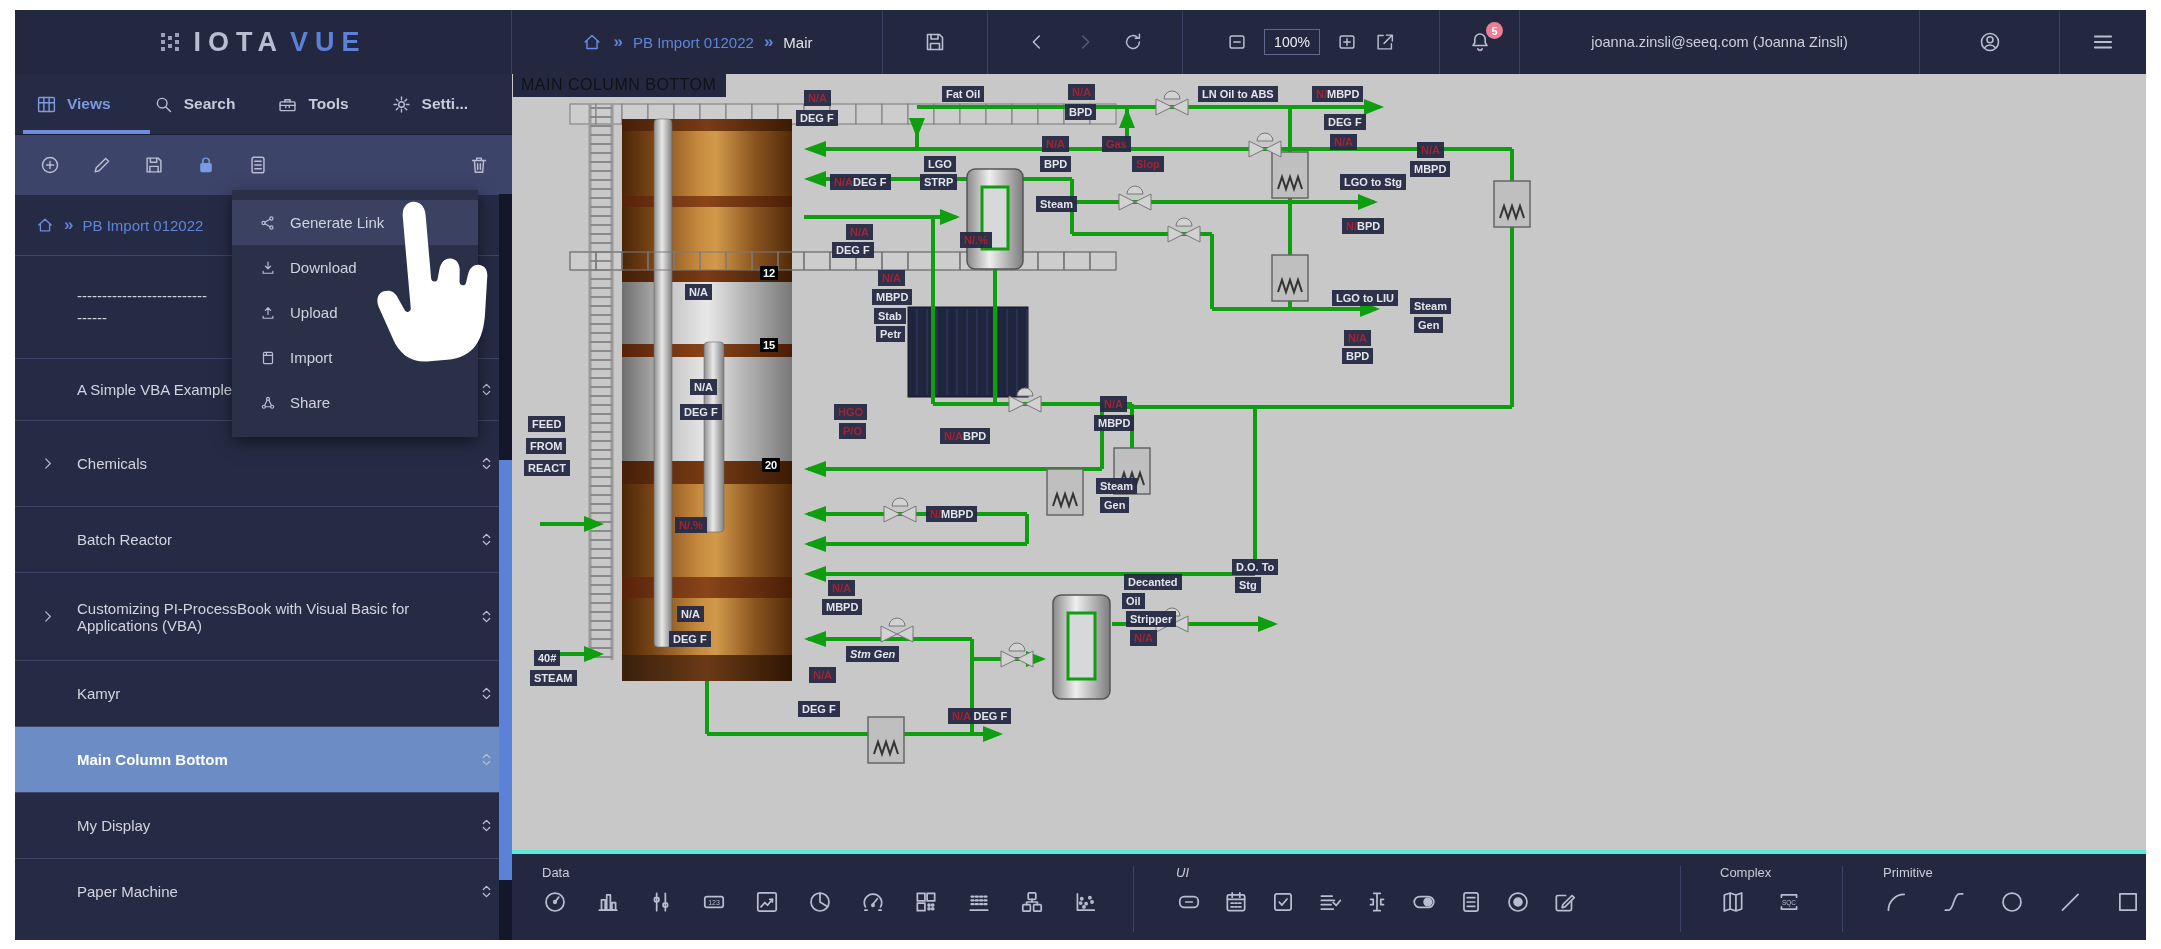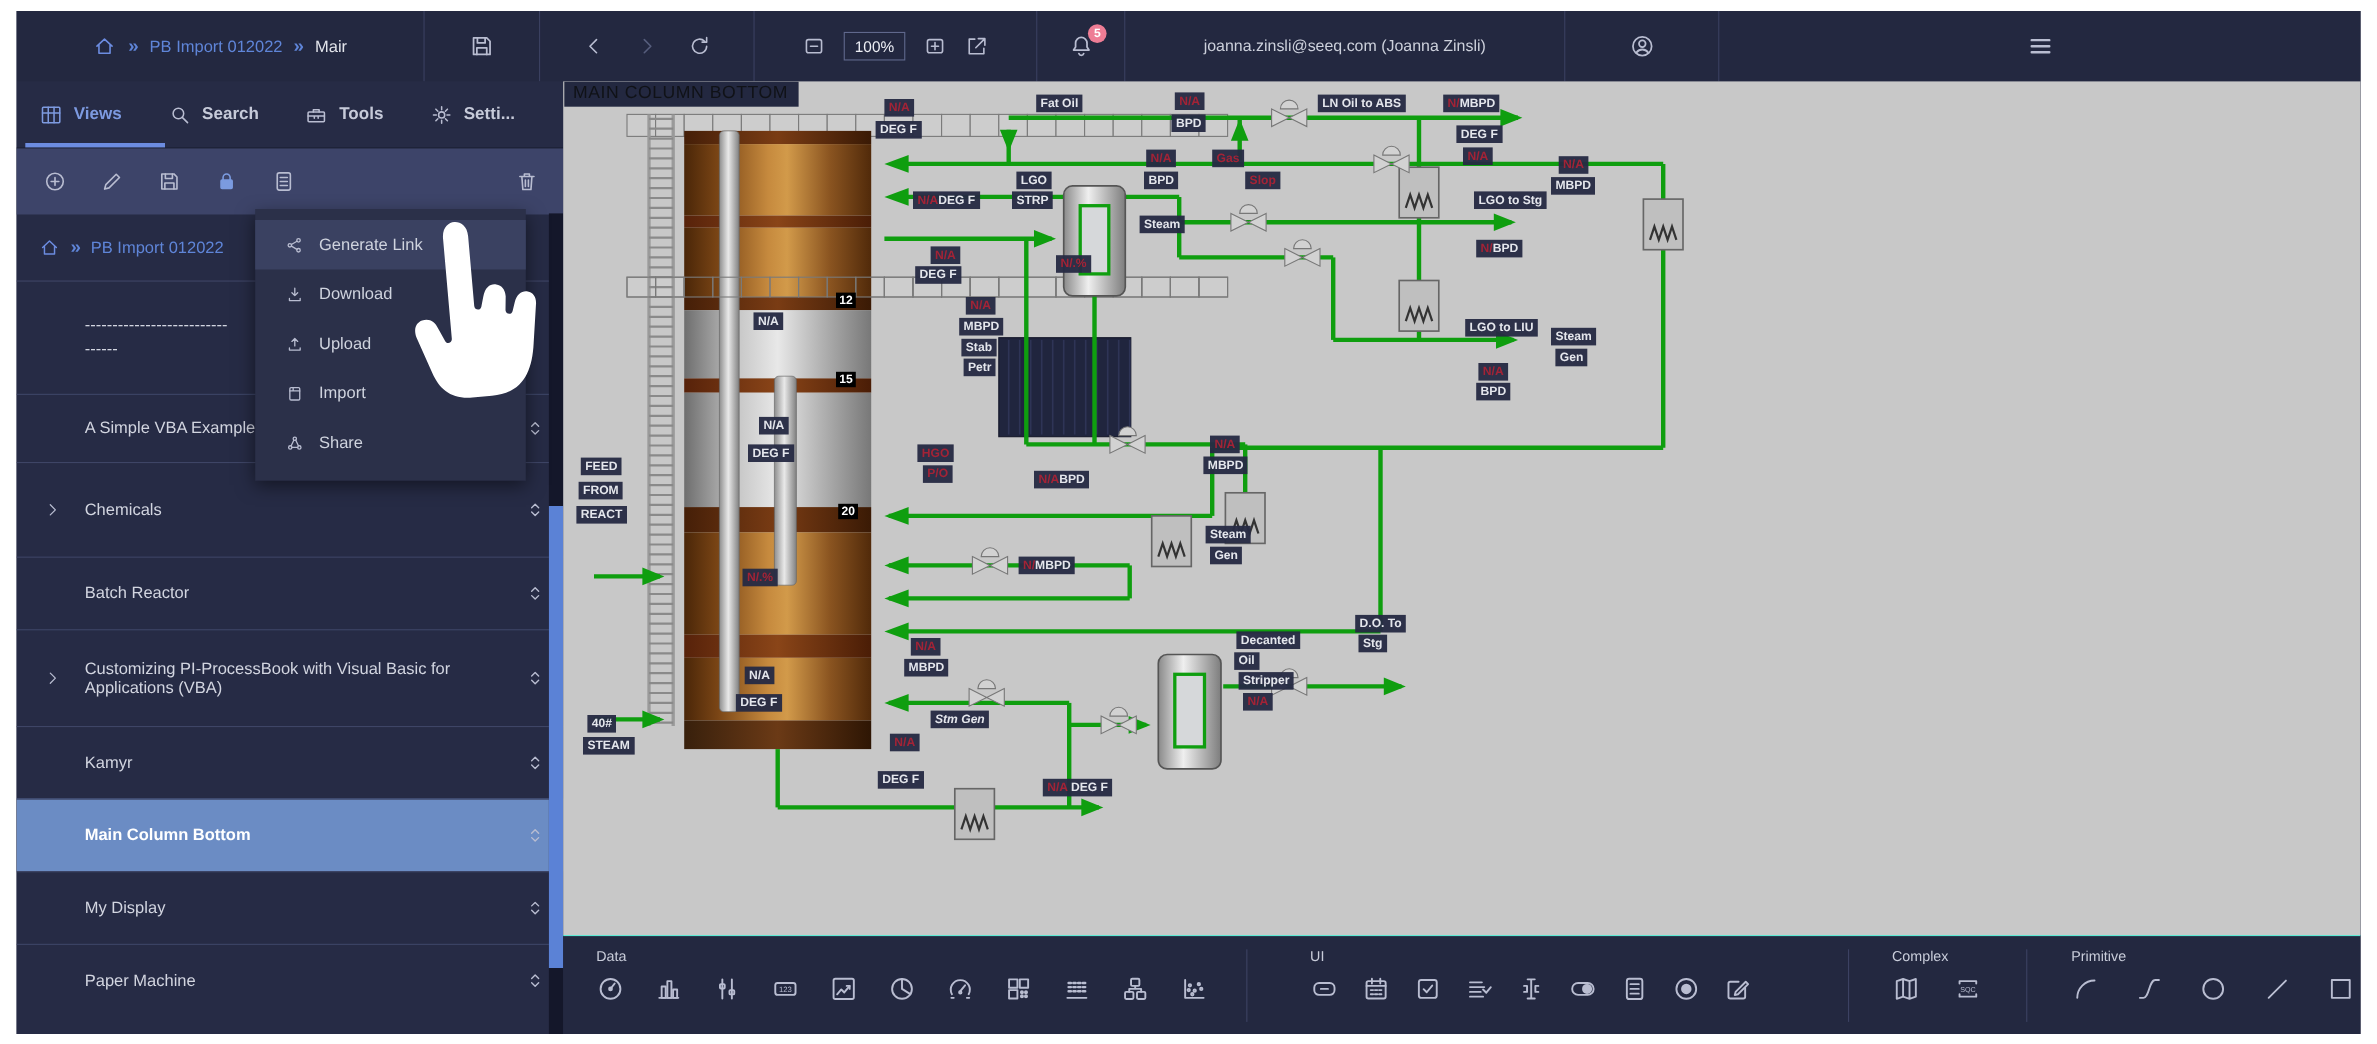--- a/index.html
+++ b/index.html
@@ -57,34 +57,52 @@
   .mitem .ic{width:18px;height:18px;}
   
   .hand{position:absolute;left:338px;top:190px;width:140px;height:175px;z-index:60;transform:rotate(-5deg);pointer-events:none;}
   
   .canvas{position:absolute;left:497px;top:64px;width:1634px;height:776px;background:#c8c8c8;overflow:hidden;}
   .dtitle{position:absolute;left:1px;top:0;background:#232840;color:#101217;font-size:16px;padding:2px 10px 3px 8px;letter-spacing:.5px;z-index:5;}
   .lbl{position:absolute;background:rgba(38,43,68,.96);padding:2px 4px;font-size:11px;font-weight:bold;line-height:1.1;white-space:nowrap;z-index:4;}
   .lbl .r{color:#a32336;} .lbl .w{color:#e4e6ec;}
   .bdg{position:absolute;background:#000;color:#fff;font-size:11px;font-weight:bold;padding:1px 3px;line-height:1.1;z-index:4;}
   
-  .palette{position:absolute;left:497px;top:840px;width:1634px;height:90px;background:#232840;border-top:1px solid #5eead4;}
+  .palette{position:absolute;left:497px;top:840px;width:1634px;height:90px;background:#232840;border-top:4px solid #5eead4;}
   .psec{position:absolute;top:0;height:100%;}
   .plabel{font-size:13px;color:#c9cdda;margin-top:11px;}
   .prow{display:flex;margin-top:9px;}
   .pic{width:26px;height:26px;cursor:pointer;}
   .pdiv{position:absolute;top:12px;bottom:12px;width:1px;background:#3c4263;}
 </style>
 </head>
 <body>
 
 <div class="page">
 <div class="app">
 
   <header class="topbar">
+    <div class="cell logo-cell">
+      <span class="ic i24">
+            <svg viewBox="0 0 24 24" fill="none">
+              <g fill="#9aa0b5" stroke="none">
+                <rect x="2" y="3" width="4" height="4"></rect>
+                <rect x="2" y="10" width="4" height="4"></rect>
+                <rect x="2" y="17" width="4" height="4"></rect>
+                <rect x="9" y="6" width="4" height="4"></rect>
+                <rect x="9" y="14" width="4" height="4"></rect>
+                <rect x="16" y="3" width="4" height="4"></rect>
+                <rect x="16" y="10" width="4" height="4"></rect>
+                <rect x="16" y="17" width="4" height="4"></rect>
+              </g>
+            </svg>
+          </span>
+      <span class="logo-iota">IOTA</span>
+          <span class="logo-vue">VUE</span>
+    </div>
     <div class="cell crumb-cell">
       <span class="ic i22 blue">
             <svg viewBox="0 0 24 24">
               <path d="M4.5 12L12 5l7.5 7M6.5 10.5V19h11v-8.5"></path>
             </svg>
           </span>
       <span class="crumb-sep">»</span>
       <span class="crumb-link">PB Import 012022</span>
       <span class="crumb-sep">»</span>
       <span class="crumb-cur">Mair</span>
@@ -869,21 +887,21 @@
                 <circle cx="9" cy="9" r="1"></circle>
                 <circle cx="13" cy="13.5" r="1"></circle>
                 <circle cx="16.5" cy="8" r="1"></circle>
                 <circle cx="18.5" cy="12" r="1"></circle>
                 <circle cx="11" cy="16.5" r="1"></circle>
                 <circle cx="8" cy="13" r="1"></circle>
               </svg>
             </span>
           </div>
         </div>
-        <div class="psec" style="left: 679px;">
+        <div class="psec" style="left: 664px; font-style: italic;">
           <div class="plabel">UI</div>
           <div class="prow" style="gap:21px">
             <span class="ic pic">
               <svg viewBox="0 0 24 24">
                 <rect x="3.5" y="7" width="17" height="10" rx="4"></rect>
                 <path d="M9 12h6"></path>
               </svg>
             </span>
             <span class="ic pic">
               <svg viewBox="0 0 24 24">

